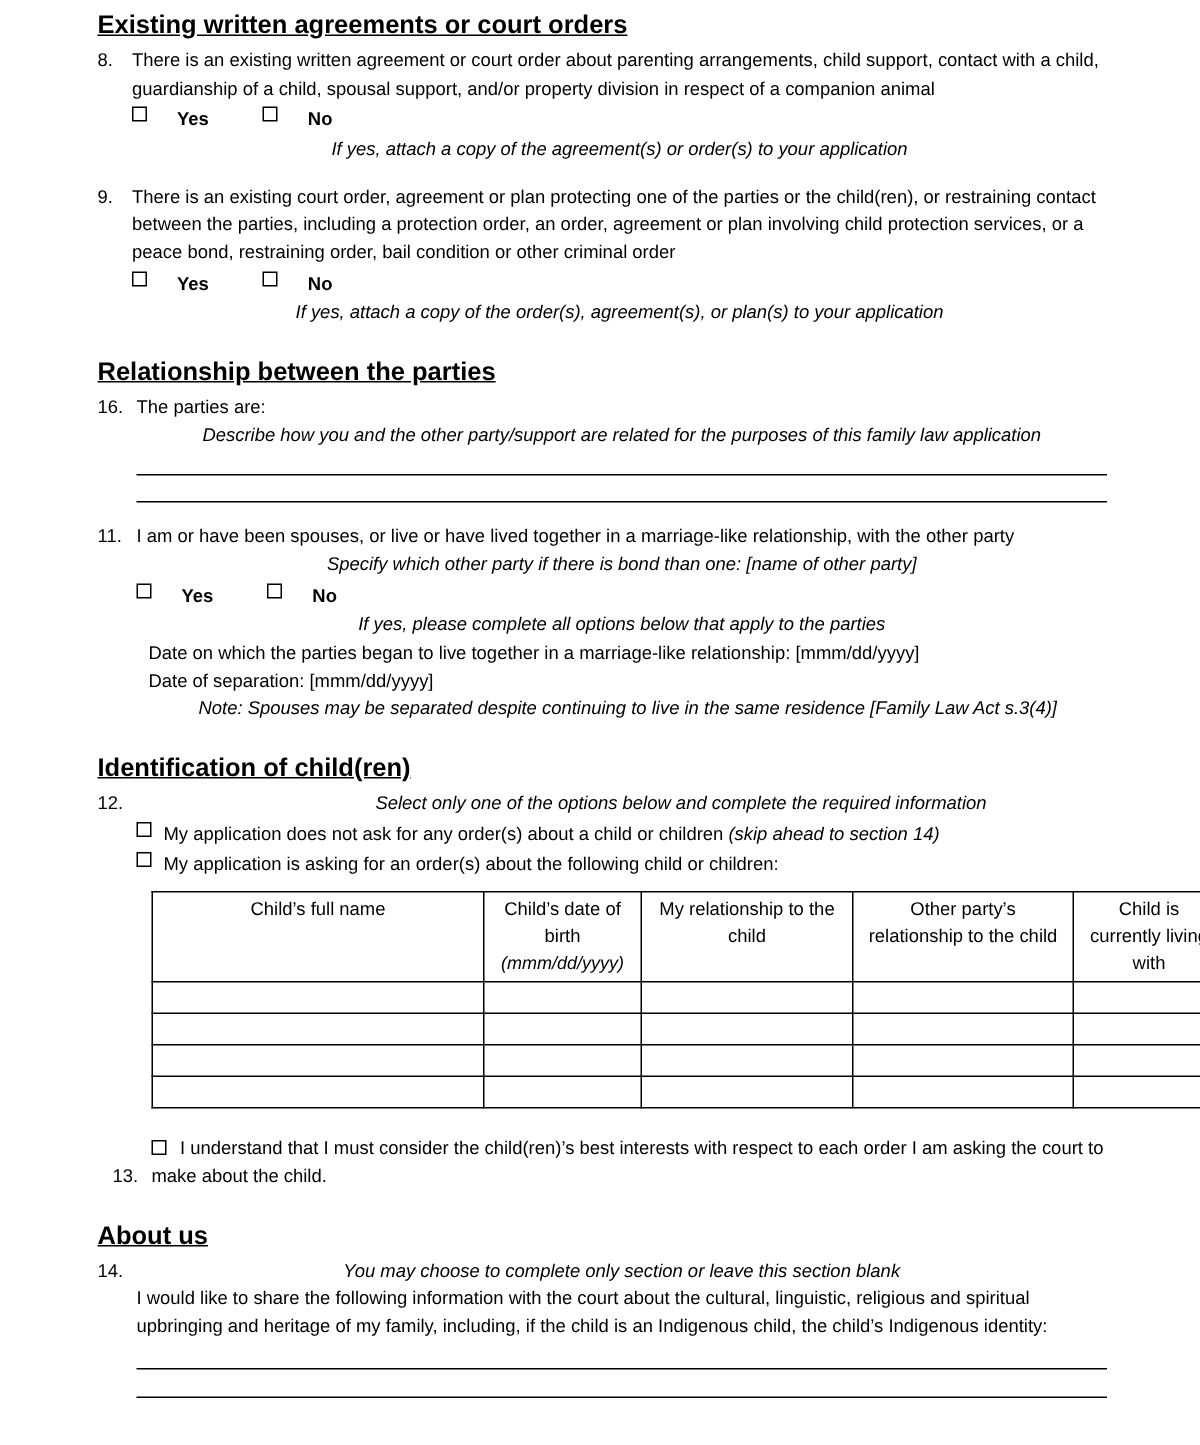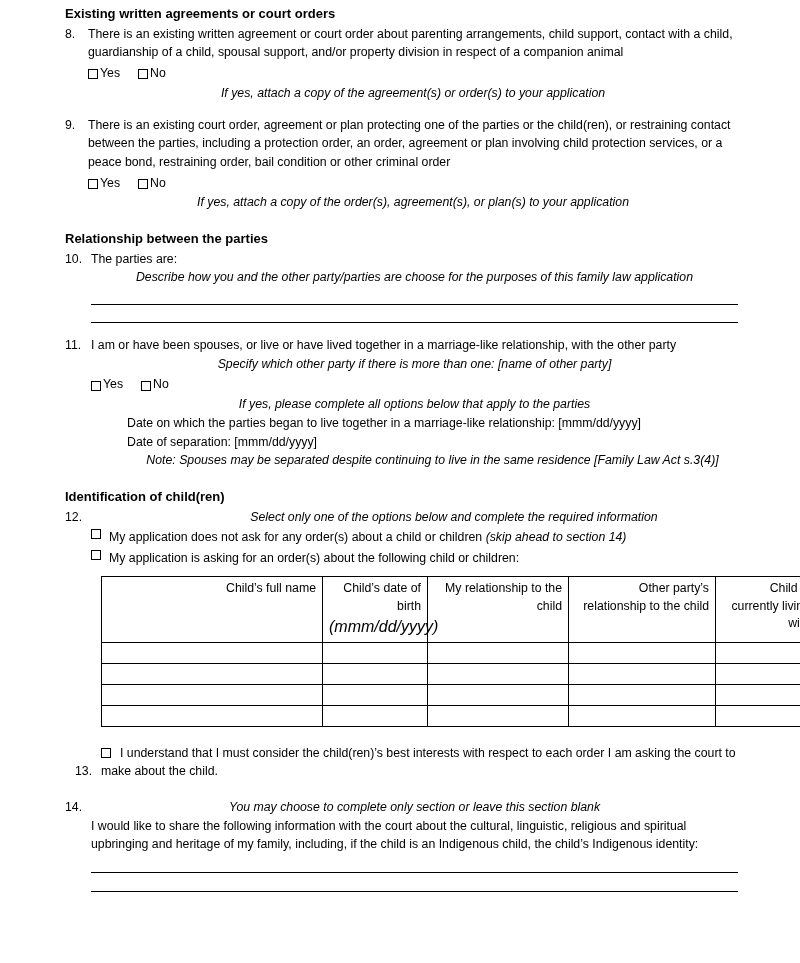--- a/index.html
+++ b/index.html
@@ -17,89 +17,91 @@
     position: relative;
   }
   .page {
     position: relative;
     padding: 4px 62px 0 65px;
     box-sizing: border-box;
     width: 800px;
   }
   .section-head {
     font-weight: bold;
-    font-size: 13px;
+    font-size: 17px;
     margin: 0 0 1px 0;
+    text-decoration: underline;
   }
   .item {
     display: flex;
     align-items: flex-start;
     margin: 0;
   }
   .num {
     flex: 0 0 auto;
     width: 23px;
     text-align: left;
   }
   .num.wide { width: 26px; }
   .body {
     flex: 1 1 auto;
   }
   .italic { font-style: italic; text-align: center; }
   .gap-m { height: 13px; }
   .gap-l { height: 17px; }
   .cbrow {
     display: flex;
-    align-items: center;
-    gap: 2px;
+    align-items: flex-start;
+    gap: 20px;
     margin: 2px 0 1px 0;
+    font-weight: bold;
   }
   .cb {
     display: inline-block;
     width: 10px;
     height: 10px;
     border: 1px solid #000;
     box-sizing: border-box;
     position: relative;
     top: 1px;
   }
   .cb-label { margin-right: 16px; }
   .rule {
     border-bottom: 1px solid #000;
     height: 0;
     margin: 17px 0 0 0;
   }
   .rules-block { margin-top: 8px; }
-  .indent1 { margin-left: 36px; }
+  .indent1 { margin-left: 8px; }
   .opt-row {
     display: flex;
     align-items: flex-start;
     gap: 8px;
     margin: 2px 0;
   }
   table.kids {
     border-collapse: collapse;
     margin: 8px 0 0 10px;
     width: 650px;
     table-layout: fixed;
   }
   table.kids th, table.kids td {
     border: 1px solid #000;
     vertical-align: top;
     padding: 3px 6px;
     font-weight: normal;
-    text-align: right;
+    text-align: center;
     font-size: 12.3px;
     line-height: 1.45;
   }
   table.kids th { height: 52px; }
   table.kids td { height: 14px; }
   table.kids .small-it {
     font-style: italic;
-    font-size: 16px;
+    font-size: 12px;
     display: block;
   }
   .c1 { width: 208px; }
   .c2 { width: 92px; }
   .c3 { width: 128px; }
   .c4 { width: 134px; }
   .c5 { width: 88px; }
   .item13 {
     display: flex;
     align-items: flex-end;
@@ -154,38 +156,38 @@
       </div>
       <div class="italic">If yes, attach a copy of the order(s), agreement(s), or plan(s) to your application</div>
     </div>
   </div>
 
   <div class="gap-l"></div>
 
   <div class="section-head">Relationship between the parties</div>
 
   <div class="item">
-    <div class="num wide">10.</div>
+    <div class="num wide">16.</div>
     <div class="body">
       <div>The parties are:</div>
-      <div class="italic">Describe how you and the other party/parties are choose for the purposes of this family law application</div>
+      <div class="italic">Describe how you and the other party/support are related for the purposes of this family law application</div>
       <div class="rules-block">
         <div class="rule"></div>
         <div class="rule"></div>
       </div>
     </div>
   </div>
 
   <div class="gap-m"></div>
 
   <div class="item">
     <div class="num wide">11.</div>
     <div class="body">
       <div>I am or have been spouses, or live or have lived together in a marriage-like relationship, with the other party</div>
-      <div class="italic">Specify which other party if there is more than one: [name of other party]</div>
+      <div class="italic">Specify which other party if there is bond than one: [name of other party]</div>
       <div class="cbrow">
         <span class="cb"></span>
         <span class="cb-label">Yes</span>
         <span class="cb"></span>
         <span>No</span>
       </div>
       <div class="italic">If yes, please complete all options below that apply to the parties</div>
       <div class="indent1">
         <div>
           <span>Date on which the parties began to live together in a marriage-like relationship: [mmm/dd/yyyy]</span>
@@ -264,20 +266,21 @@
 
   <div class="item13">
     <div class="num">13.</div>
     <div class="body">
       <span class="cb-inline"></span><span>I understand that I must consider the child(ren)’s best interests with respect to each order I am asking the court to make about the child.</span>
     </div>
   </div>
 
   <div class="gap-l"></div>
 
+  <div class="section-head">About us</div>
 
   <div class="item">
     <div class="num wide">14.</div>
     <div class="body">
       <div class="italic">You may choose to complete only section or leave this section blank</div>
       <div>I would like to share the following information with the court about the cultural, linguistic, religious and spiritual upbringing and heritage of my family, including, if the child is an Indigenous child, the child’s Indigenous identity:</div>
       <div class="bottom-rules">
         <div class="rule"></div>
         <div class="rule"></div>
       </div>

